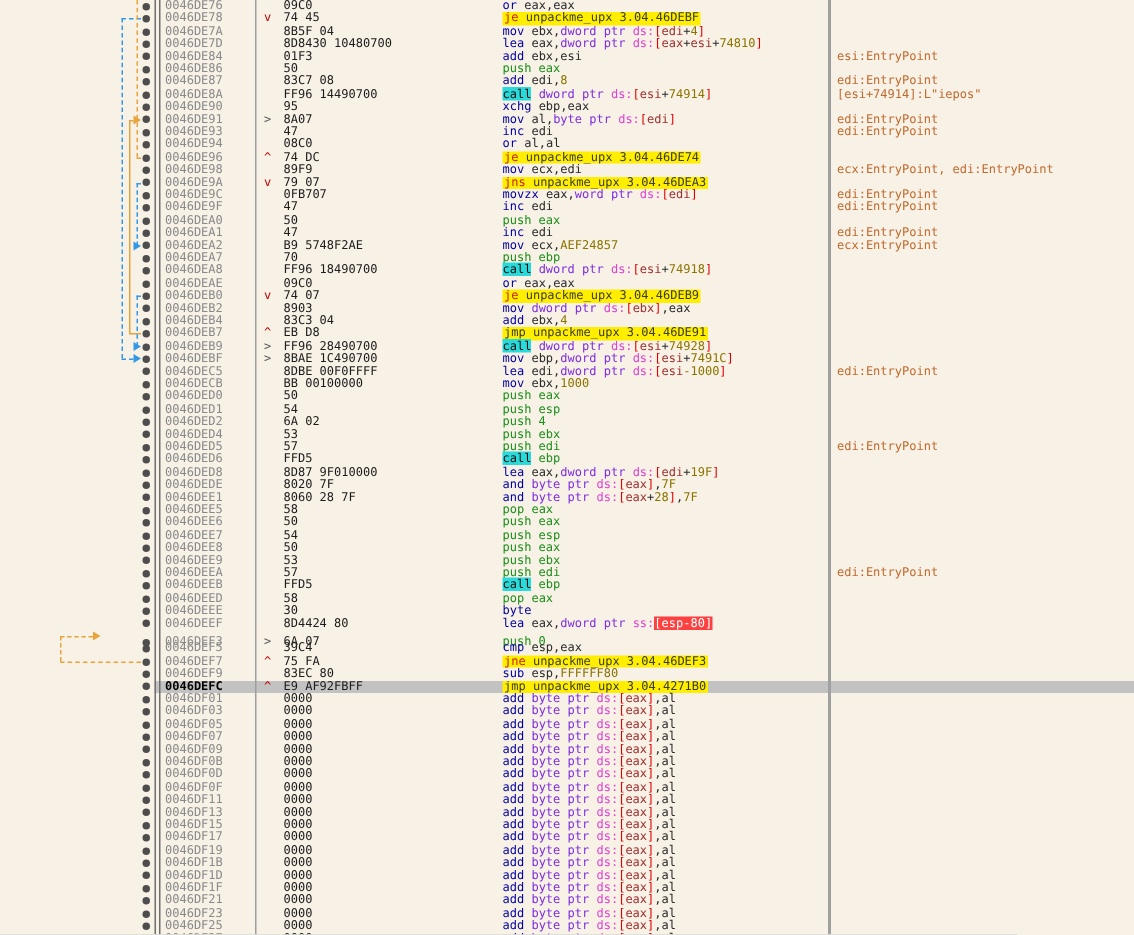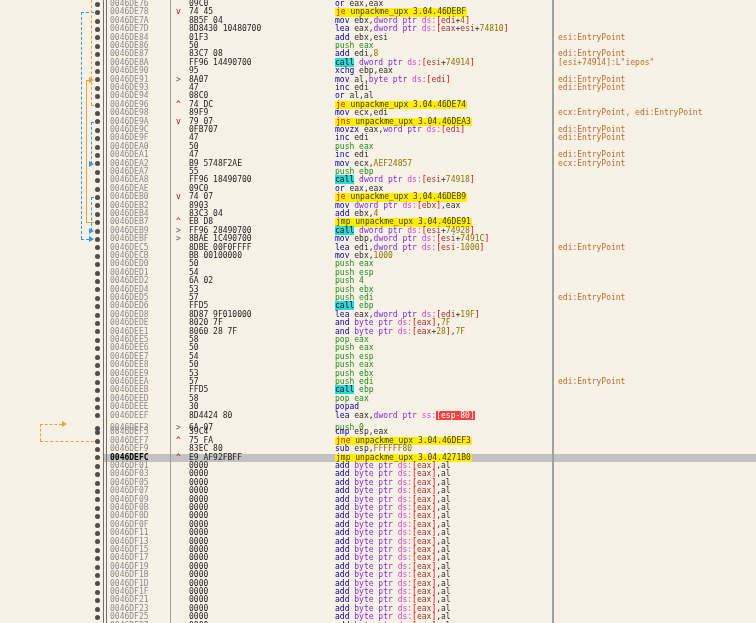--- a/index.html
+++ b/index.html
@@ -42,21 +42,21 @@
       <div class="row" style="top: 84px;"><div class="dot" style="background: rgb(77, 77, 77);"></div><span class="cell addr">0046DE93</span><span class="cell bytes">47</span><span class="cell instr"><span style="color: rgb(0, 0, 160);">inc</span><span style="color: rgb(43, 43, 43);"> </span><span style="color: rgb(43, 43, 43);">edi</span></span><span class="cell cmt" style="color: rgb(192, 106, 46);">edi:EntryPoint</span></div>
       <div class="row" style="top: 92.4px;"><div class="dot" style="background: rgb(77, 77, 77);"></div><span class="cell addr">0046DE94</span><span class="cell bytes">08C0</span><span class="cell instr"><span style="color: rgb(0, 0, 160);">or</span><span style="color: rgb(43, 43, 43);"> </span><span style="color: rgb(43, 43, 43);">al</span><span style="color: rgb(43, 43, 43);">,</span><span style="color: rgb(43, 43, 43);">al</span></span></div>
       <div class="row" style="top: 100.8px;"><div class="dot" style="background: rgb(77, 77, 77);"></div><span class="cell addr">0046DE96</span><span class="cell dir" style="color: rgb(192, 0, 0);">^</span><span class="cell bytes">74 DC</span><span class="cell instr hl-j" style="background: rgb(255, 238, 0);"><span style="color: rgb(204, 34, 0);">je</span><span style="color: rgb(60, 60, 40);"> unpackme_upx 3.04.46DE74</span></span></div>
       <div class="row" style="top: 109.2px;"><div class="dot" style="background: rgb(77, 77, 77);"></div><span class="cell addr">0046DE98</span><span class="cell bytes">89F9</span><span class="cell instr"><span style="color: rgb(0, 0, 160);">mov</span><span style="color: rgb(43, 43, 43);"> </span><span style="color: rgb(43, 43, 43);">ecx</span><span style="color: rgb(43, 43, 43);">,</span><span style="color: rgb(43, 43, 43);">edi</span></span><span class="cell cmt" style="color: rgb(192, 106, 46);">ecx:EntryPoint, edi:EntryPoint</span></div>
       <div class="row" style="top: 117.6px;"><div class="dot" style="background: rgb(77, 77, 77);"></div><span class="cell addr">0046DE9A</span><span class="cell dir" style="color: rgb(192, 0, 0);">v</span><span class="cell bytes">79 07</span><span class="cell instr hl-j" style="background: rgb(255, 238, 0);"><span style="color: rgb(204, 34, 0);">jns</span><span style="color: rgb(60, 60, 40);"> unpackme_upx 3.04.46DEA3</span></span></div>
       <div class="row" style="top: 126px;"><div class="dot" style="background: rgb(77, 77, 77);"></div><span class="cell addr">0046DE9C</span><span class="cell bytes">0FB707</span><span class="cell instr"><span style="color: rgb(0, 0, 160);">movzx</span><span style="color: rgb(43, 43, 43);"> </span><span style="color: rgb(43, 43, 43);">eax</span><span style="color: rgb(43, 43, 43);">,</span><span style="color: rgb(125, 46, 224);">word ptr</span><span style="color: rgb(43, 43, 43);"> </span><span style="color: rgb(224, 63, 208);">ds:</span><span style="color: rgb(224, 0, 0);">[</span><span style="color: rgb(160, 48, 48);">edi</span><span style="color: rgb(224, 0, 0);">]</span></span><span class="cell cmt" style="color: rgb(192, 106, 46);">edi:EntryPoint</span></div>
       <div class="row" style="top: 134.4px;"><div class="dot" style="background: rgb(77, 77, 77);"></div><span class="cell addr">0046DE9F</span><span class="cell bytes">47</span><span class="cell instr"><span style="color: rgb(0, 0, 160);">inc</span><span style="color: rgb(43, 43, 43);"> </span><span style="color: rgb(43, 43, 43);">edi</span></span><span class="cell cmt" style="color: rgb(192, 106, 46);">edi:EntryPoint</span></div>
       <div class="row" style="top: 142.8px;"><div class="dot" style="background: rgb(77, 77, 77);"></div><span class="cell addr">0046DEA0</span><span class="cell bytes">50</span><span class="cell instr"><span style="color: rgb(27, 143, 27);">push</span><span style="color: rgb(27, 143, 27);"> eax</span></span></div>
       <div class="row" style="top: 151.2px;"><div class="dot" style="background: rgb(77, 77, 77);"></div><span class="cell addr">0046DEA1</span><span class="cell bytes">47</span><span class="cell instr"><span style="color: rgb(0, 0, 160);">inc</span><span style="color: rgb(43, 43, 43);"> </span><span style="color: rgb(43, 43, 43);">edi</span></span><span class="cell cmt" style="color: rgb(192, 106, 46);">edi:EntryPoint</span></div>
       <div class="row" style="top: 159.6px;"><div class="dot" style="background: rgb(77, 77, 77);"></div><span class="cell addr">0046DEA2</span><span class="cell bytes">B9 5748F2AE</span><span class="cell instr"><span style="color: rgb(0, 0, 160);">mov</span><span style="color: rgb(43, 43, 43);"> </span><span style="color: rgb(43, 43, 43);">ecx</span><span style="color: rgb(43, 43, 43);">,</span><span style="color: rgb(139, 117, 0);">AEF24857</span></span><span class="cell cmt" style="color: rgb(192, 106, 46);">ecx:EntryPoint</span></div>
-      <div class="row" style="top: 168px;"><div class="dot" style="background: rgb(77, 77, 77);"></div><span class="cell addr">0046DEA7</span><span class="cell bytes">55</span><span class="cell instr"><span style="color: rgb(27, 143, 27);">push</span><span style="color: rgb(27, 143, 27);"> ebp</span></span></div>
+      <div class="row" style="top: 168px;"><div class="dot" style="background: rgb(77, 77, 77);"></div><span class="cell addr">0046DEA7</span><span class="cell bytes">70</span><span class="cell instr"><span style="color: rgb(27, 143, 27);">push</span><span style="color: rgb(27, 143, 27);"> ebp</span></span></div>
       <div class="row" style="top: 176.4px;"><div class="dot" style="background: rgb(77, 77, 77);"></div><span class="cell addr">0046DEA8</span><span class="cell bytes">FF96 18490700</span><span class="cell instr"><span style="color: rgb(16, 16, 16); background: rgb(42, 218, 218);">call</span><span style="color: rgb(43, 43, 43);"> </span><span style="color: rgb(125, 46, 224);">dword ptr</span><span style="color: rgb(43, 43, 43);"> </span><span style="color: rgb(224, 63, 208);">ds:</span><span style="color: rgb(224, 0, 0);">[</span><span style="color: rgb(160, 48, 48);">esi</span><span style="color: rgb(43, 43, 43);">+</span><span style="color: rgb(139, 117, 0);">74918</span><span style="color: rgb(224, 0, 0);">]</span></span></div>
       <div class="row" style="top: 184.8px;"><div class="dot" style="background: rgb(77, 77, 77);"></div><span class="cell addr">0046DEAE</span><span class="cell bytes">09C0</span><span class="cell instr"><span style="color: rgb(0, 0, 160);">or</span><span style="color: rgb(43, 43, 43);"> </span><span style="color: rgb(43, 43, 43);">eax</span><span style="color: rgb(43, 43, 43);">,</span><span style="color: rgb(43, 43, 43);">eax</span></span></div>
       <div class="row" style="top: 193.2px;"><div class="dot" style="background: rgb(77, 77, 77);"></div><span class="cell addr">0046DEB0</span><span class="cell dir" style="color: rgb(192, 0, 0);">v</span><span class="cell bytes">74 07</span><span class="cell instr hl-j" style="background: rgb(255, 238, 0);"><span style="color: rgb(204, 34, 0);">je</span><span style="color: rgb(60, 60, 40);"> unpackme_upx 3.04.46DEB9</span></span></div>
       <div class="row" style="top: 201.6px;"><div class="dot" style="background: rgb(77, 77, 77);"></div><span class="cell addr">0046DEB2</span><span class="cell bytes">8903</span><span class="cell instr"><span style="color: rgb(0, 0, 160);">mov</span><span style="color: rgb(43, 43, 43);"> </span><span style="color: rgb(125, 46, 224);">dword ptr</span><span style="color: rgb(43, 43, 43);"> </span><span style="color: rgb(224, 63, 208);">ds:</span><span style="color: rgb(224, 0, 0);">[</span><span style="color: rgb(160, 48, 48);">ebx</span><span style="color: rgb(224, 0, 0);">]</span><span style="color: rgb(43, 43, 43);">,</span><span style="color: rgb(43, 43, 43);">eax</span></span></div>
       <div class="row" style="top: 210px;"><div class="dot" style="background: rgb(77, 77, 77);"></div><span class="cell addr">0046DEB4</span><span class="cell bytes">83C3 04</span><span class="cell instr"><span style="color: rgb(0, 0, 160);">add</span><span style="color: rgb(43, 43, 43);"> </span><span style="color: rgb(43, 43, 43);">ebx</span><span style="color: rgb(43, 43, 43);">,</span><span style="color: rgb(139, 117, 0);">4</span></span></div>
       <div class="row" style="top: 218.4px;"><div class="dot" style="background: rgb(77, 77, 77);"></div><span class="cell addr">0046DEB7</span><span class="cell dir" style="color: rgb(192, 0, 0);">^</span><span class="cell bytes">EB D8</span><span class="cell instr hl-j" style="background: rgb(255, 238, 0);"><span style="color: rgb(58, 58, 42);">jmp</span><span style="color: rgb(60, 60, 40);"> unpackme_upx 3.04.46DE91</span></span></div>
       <div class="row" style="top: 226.8px;"><div class="dot" style="background: rgb(77, 77, 77);"></div><span class="cell addr">0046DEB9</span><span class="cell dir" style="color: rgb(96, 96, 96);">&gt;</span><span class="cell bytes">FF96 28490700</span><span class="cell instr"><span style="color: rgb(16, 16, 16); background: rgb(42, 218, 218);">call</span><span style="color: rgb(43, 43, 43);"> </span><span style="color: rgb(125, 46, 224);">dword ptr</span><span style="color: rgb(43, 43, 43);"> </span><span style="color: rgb(224, 63, 208);">ds:</span><span style="color: rgb(224, 0, 0);">[</span><span style="color: rgb(160, 48, 48);">esi</span><span style="color: rgb(43, 43, 43);">+</span><span style="color: rgb(139, 117, 0);">74928</span><span style="color: rgb(224, 0, 0);">]</span></span></div>
       <div class="row" style="top: 235.2px;"><div class="dot" style="background: rgb(77, 77, 77);"></div><span class="cell addr">0046DEBF</span><span class="cell dir" style="color: rgb(96, 96, 96);">&gt;</span><span class="cell bytes">8BAE 1C490700</span><span class="cell instr"><span style="color: rgb(0, 0, 160);">mov</span><span style="color: rgb(43, 43, 43);"> </span><span style="color: rgb(43, 43, 43);">ebp</span><span style="color: rgb(43, 43, 43);">,</span><span style="color: rgb(125, 46, 224);">dword ptr</span><span style="color: rgb(43, 43, 43);"> </span><span style="color: rgb(224, 63, 208);">ds:</span><span style="color: rgb(224, 0, 0);">[</span><span style="color: rgb(160, 48, 48);">esi</span><span style="color: rgb(43, 43, 43);">+</span><span style="color: rgb(139, 117, 0);">7491C</span><span style="color: rgb(224, 0, 0);">]</span></span></div>
       <div class="row" style="top: 243.6px;"><div class="dot" style="background: rgb(77, 77, 77);"></div><span class="cell addr">0046DEC5</span><span class="cell bytes">8DBE 00F0FFFF</span><span class="cell instr"><span style="color: rgb(0, 0, 160);">lea</span><span style="color: rgb(43, 43, 43);"> </span><span style="color: rgb(43, 43, 43);">edi</span><span style="color: rgb(43, 43, 43);">,</span><span style="color: rgb(125, 46, 224);">dword ptr</span><span style="color: rgb(43, 43, 43);"> </span><span style="color: rgb(224, 63, 208);">ds:</span><span style="color: rgb(224, 0, 0);">[</span><span style="color: rgb(160, 48, 48);">esi</span><span style="color: rgb(139, 117, 0);">-1000</span><span style="color: rgb(224, 0, 0);">]</span></span><span class="cell cmt" style="color: rgb(192, 106, 46);">edi:EntryPoint</span></div>
       <div class="row" style="top: 252px;"><div class="dot" style="background: rgb(77, 77, 77);"></div><span class="cell addr">0046DECB</span><span class="cell bytes">BB 00100000</span><span class="cell instr"><span style="color: rgb(0, 0, 160);">mov</span><span style="color: rgb(43, 43, 43);"> </span><span style="color: rgb(43, 43, 43);">ebx</span><span style="color: rgb(43, 43, 43);">,</span><span style="color: rgb(139, 117, 0);">1000</span></span></div>
@@ -70,21 +70,21 @@
       <div class="row" style="top: 319.2px;"><div class="dot" style="background: rgb(77, 77, 77);"></div><span class="cell addr">0046DEDE</span><span class="cell bytes">8020 7F</span><span class="cell instr"><span style="color: rgb(0, 0, 160);">and</span><span style="color: rgb(43, 43, 43);"> </span><span style="color: rgb(125, 46, 224);">byte ptr</span><span style="color: rgb(43, 43, 43);"> </span><span style="color: rgb(224, 63, 208);">ds:</span><span style="color: rgb(224, 0, 0);">[</span><span style="color: rgb(160, 48, 48);">eax</span><span style="color: rgb(224, 0, 0);">]</span><span style="color: rgb(43, 43, 43);">,</span><span style="color: rgb(139, 117, 0);">7F</span></span></div>
       <div class="row" style="top: 327.6px;"><div class="dot" style="background: rgb(77, 77, 77);"></div><span class="cell addr">0046DEE1</span><span class="cell bytes">8060 28 7F</span><span class="cell instr"><span style="color: rgb(0, 0, 160);">and</span><span style="color: rgb(43, 43, 43);"> </span><span style="color: rgb(125, 46, 224);">byte ptr</span><span style="color: rgb(43, 43, 43);"> </span><span style="color: rgb(224, 63, 208);">ds:</span><span style="color: rgb(224, 0, 0);">[</span><span style="color: rgb(160, 48, 48);">eax</span><span style="color: rgb(43, 43, 43);">+</span><span style="color: rgb(139, 117, 0);">28</span><span style="color: rgb(224, 0, 0);">]</span><span style="color: rgb(43, 43, 43);">,</span><span style="color: rgb(139, 117, 0);">7F</span></span></div>
       <div class="row" style="top: 336px;"><div class="dot" style="background: rgb(77, 77, 77);"></div><span class="cell addr">0046DEE5</span><span class="cell bytes">58</span><span class="cell instr"><span style="color: rgb(27, 143, 27);">pop</span><span style="color: rgb(27, 143, 27);"> eax</span></span></div>
       <div class="row" style="top: 344.4px;"><div class="dot" style="background: rgb(77, 77, 77);"></div><span class="cell addr">0046DEE6</span><span class="cell bytes">50</span><span class="cell instr"><span style="color: rgb(27, 143, 27);">push</span><span style="color: rgb(27, 143, 27);"> eax</span></span></div>
       <div class="row" style="top: 352.8px;"><div class="dot" style="background: rgb(77, 77, 77);"></div><span class="cell addr">0046DEE7</span><span class="cell bytes">54</span><span class="cell instr"><span style="color: rgb(27, 143, 27);">push</span><span style="color: rgb(27, 143, 27);"> esp</span></span></div>
       <div class="row" style="top: 361.2px;"><div class="dot" style="background: rgb(77, 77, 77);"></div><span class="cell addr">0046DEE8</span><span class="cell bytes">50</span><span class="cell instr"><span style="color: rgb(27, 143, 27);">push</span><span style="color: rgb(27, 143, 27);"> eax</span></span></div>
       <div class="row" style="top: 369.6px;"><div class="dot" style="background: rgb(77, 77, 77);"></div><span class="cell addr">0046DEE9</span><span class="cell bytes">53</span><span class="cell instr"><span style="color: rgb(27, 143, 27);">push</span><span style="color: rgb(27, 143, 27);"> ebx</span></span></div>
       <div class="row" style="top: 378px;"><div class="dot" style="background: rgb(77, 77, 77);"></div><span class="cell addr">0046DEEA</span><span class="cell bytes">57</span><span class="cell instr"><span style="color: rgb(27, 143, 27);">push</span><span style="color: rgb(27, 143, 27);"> edi</span></span><span class="cell cmt" style="color: rgb(192, 106, 46);">edi:EntryPoint</span></div>
       <div class="row" style="top: 386.4px;"><div class="dot" style="background: rgb(77, 77, 77);"></div><span class="cell addr">0046DEEB</span><span class="cell bytes">FFD5</span><span class="cell instr"><span style="color: rgb(16, 16, 16); background: rgb(42, 218, 218);">call</span><span style="color: rgb(27, 143, 27);"> ebp</span></span></div>
       <div class="row" style="top: 394.8px;"><div class="dot" style="background: rgb(77, 77, 77);"></div><span class="cell addr">0046DEED</span><span class="cell bytes">58</span><span class="cell instr"><span style="color: rgb(27, 143, 27);">pop</span><span style="color: rgb(27, 143, 27);"> eax</span></span></div>
-      <div class="row" style="top: 403.2px;"><div class="dot" style="background: rgb(77, 77, 77);"></div><span class="cell addr">0046DEEE</span><span class="cell bytes">30</span><span class="cell instr"><span style="color: rgb(0, 0, 160);">popad</span></span></div>
+      <div class="row" style="top: 403.2px;"><div class="dot" style="background: rgb(77, 77, 77);"></div><span class="cell addr">0046DEEE</span><span class="cell bytes">30</span><span class="cell instr"><span style="color: rgb(0, 0, 160);">byte</span></span></div>
       <div class="row" style="top: 411.6px;"><div class="dot" style="background: rgb(77, 77, 77);"></div><span class="cell addr">0046DEEF</span><span class="cell bytes">8D4424 80</span><span class="cell instr"><span style="color: rgb(0, 0, 160);">lea</span><span style="color: rgb(43, 43, 43);"> </span><span style="color: rgb(43, 43, 43);">eax</span><span style="color: rgb(43, 43, 43);">,</span><span style="color: rgb(125, 46, 224);">dword ptr</span><span style="color: rgb(43, 43, 43);"> </span><span style="color: rgb(224, 63, 208);">ss:</span><span style="color: rgb(255, 255, 255); background: rgb(255, 64, 64);">[esp-80]</span></span></div>
       <div class="row" style="top: 424px;"><div class="dot" style="background: rgb(77, 77, 77);"></div><span class="cell addr">0046DEF3</span><span class="cell dir" style="color: rgb(96, 96, 96);">&gt;</span><span class="cell bytes">6A 07</span><span class="cell instr"><span style="color: rgb(27, 143, 27);">push</span><span style="color: rgb(27, 143, 27);"> 0</span></span></div>
       <div class="row" style="top: 428.4px;"><div class="dot" style="background: rgb(77, 77, 77);"></div><span class="cell addr">0046DEF5</span><span class="cell bytes">39C4</span><span class="cell instr"><span style="color: rgb(0, 0, 160);">cmp</span><span style="color: rgb(43, 43, 43);"> </span><span style="color: rgb(43, 43, 43);">esp</span><span style="color: rgb(43, 43, 43);">,</span><span style="color: rgb(43, 43, 43);">eax</span></span></div>
       <div class="row" style="top: 436.8px;"><div class="dot" style="background: rgb(77, 77, 77);"></div><span class="cell addr">0046DEF7</span><span class="cell dir" style="color: rgb(192, 0, 0);">^</span><span class="cell bytes">75 FA</span><span class="cell instr hl-j" style="background: rgb(255, 238, 0);"><span style="color: rgb(204, 34, 0);">jne</span><span style="color: rgb(60, 60, 40);"> unpackme_upx 3.04.46DEF3</span></span></div>
       <div class="row" style="top: 445.2px;"><div class="dot" style="background: rgb(77, 77, 77);"></div><span class="cell addr">0046DEF9</span><span class="cell bytes">83EC 80</span><span class="cell instr"><span style="color: rgb(0, 0, 160);">sub</span><span style="color: rgb(43, 43, 43);"> </span><span style="color: rgb(43, 43, 43);">esp</span><span style="color: rgb(43, 43, 43);">,</span><span style="color: rgb(139, 117, 0);">FFFFFF80</span></span></div>
       <div class="row" style="top: 453.6px;"><div class="selband"></div><div class="dot" style="background: rgb(77, 77, 77);"></div><span class="cell addr sel">0046DEFC</span><span class="cell dir" style="color: rgb(192, 0, 0);">^</span><span class="cell bytes">E9 AF92FBFF</span><span class="cell instr hl-j" style="background: rgb(255, 238, 0);"><span style="color: rgb(58, 58, 42);">jmp</span><span style="color: rgb(60, 60, 40);"> unpackme_upx 3.04.4271B0</span></span></div>
       <div class="row" style="top: 462px;"><div class="dot" style="background: rgb(77, 77, 77);"></div><span class="cell addr">0046DF01</span><span class="cell bytes">0000</span><span class="cell instr"><span style="color: rgb(0, 0, 160);">add</span><span style="color: rgb(43, 43, 43);"> </span><span style="color: rgb(125, 46, 224);">byte ptr</span><span style="color: rgb(43, 43, 43);"> </span><span style="color: rgb(224, 63, 208);">ds:</span><span style="color: rgb(224, 0, 0);">[</span><span style="color: rgb(160, 48, 48);">eax</span><span style="color: rgb(224, 0, 0);">]</span><span style="color: rgb(43, 43, 43);">,</span><span style="color: rgb(43, 43, 43);">al</span></span></div>
       <div class="row" style="top: 470.4px;"><div class="dot" style="background: rgb(77, 77, 77);"></div><span class="cell addr">0046DF03</span><span class="cell bytes">0000</span><span class="cell instr"><span style="color: rgb(0, 0, 160);">add</span><span style="color: rgb(43, 43, 43);"> </span><span style="color: rgb(125, 46, 224);">byte ptr</span><span style="color: rgb(43, 43, 43);"> </span><span style="color: rgb(224, 63, 208);">ds:</span><span style="color: rgb(224, 0, 0);">[</span><span style="color: rgb(160, 48, 48);">eax</span><span style="color: rgb(224, 0, 0);">]</span><span style="color: rgb(43, 43, 43);">,</span><span style="color: rgb(43, 43, 43);">al</span></span></div>
       <div class="row" style="top: 478.8px;"><div class="dot" style="background: rgb(77, 77, 77);"></div><span class="cell addr">0046DF05</span><span class="cell bytes">0000</span><span class="cell instr"><span style="color: rgb(0, 0, 160);">add</span><span style="color: rgb(43, 43, 43);"> </span><span style="color: rgb(125, 46, 224);">byte ptr</span><span style="color: rgb(43, 43, 43);"> </span><span style="color: rgb(224, 63, 208);">ds:</span><span style="color: rgb(224, 0, 0);">[</span><span style="color: rgb(160, 48, 48);">eax</span><span style="color: rgb(224, 0, 0);">]</span><span style="color: rgb(43, 43, 43);">,</span><span style="color: rgb(43, 43, 43);">al</span></span></div>
       <div class="row" style="top: 487.2px;"><div class="dot" style="background: rgb(77, 77, 77);"></div><span class="cell addr">0046DF07</span><span class="cell bytes">0000</span><span class="cell instr"><span style="color: rgb(0, 0, 160);">add</span><span style="color: rgb(43, 43, 43);"> </span><span style="color: rgb(125, 46, 224);">byte ptr</span><span style="color: rgb(43, 43, 43);"> </span><span style="color: rgb(224, 63, 208);">ds:</span><span style="color: rgb(224, 0, 0);">[</span><span style="color: rgb(160, 48, 48);">eax</span><span style="color: rgb(224, 0, 0);">]</span><span style="color: rgb(43, 43, 43);">,</span><span style="color: rgb(43, 43, 43);">al</span></span></div>

